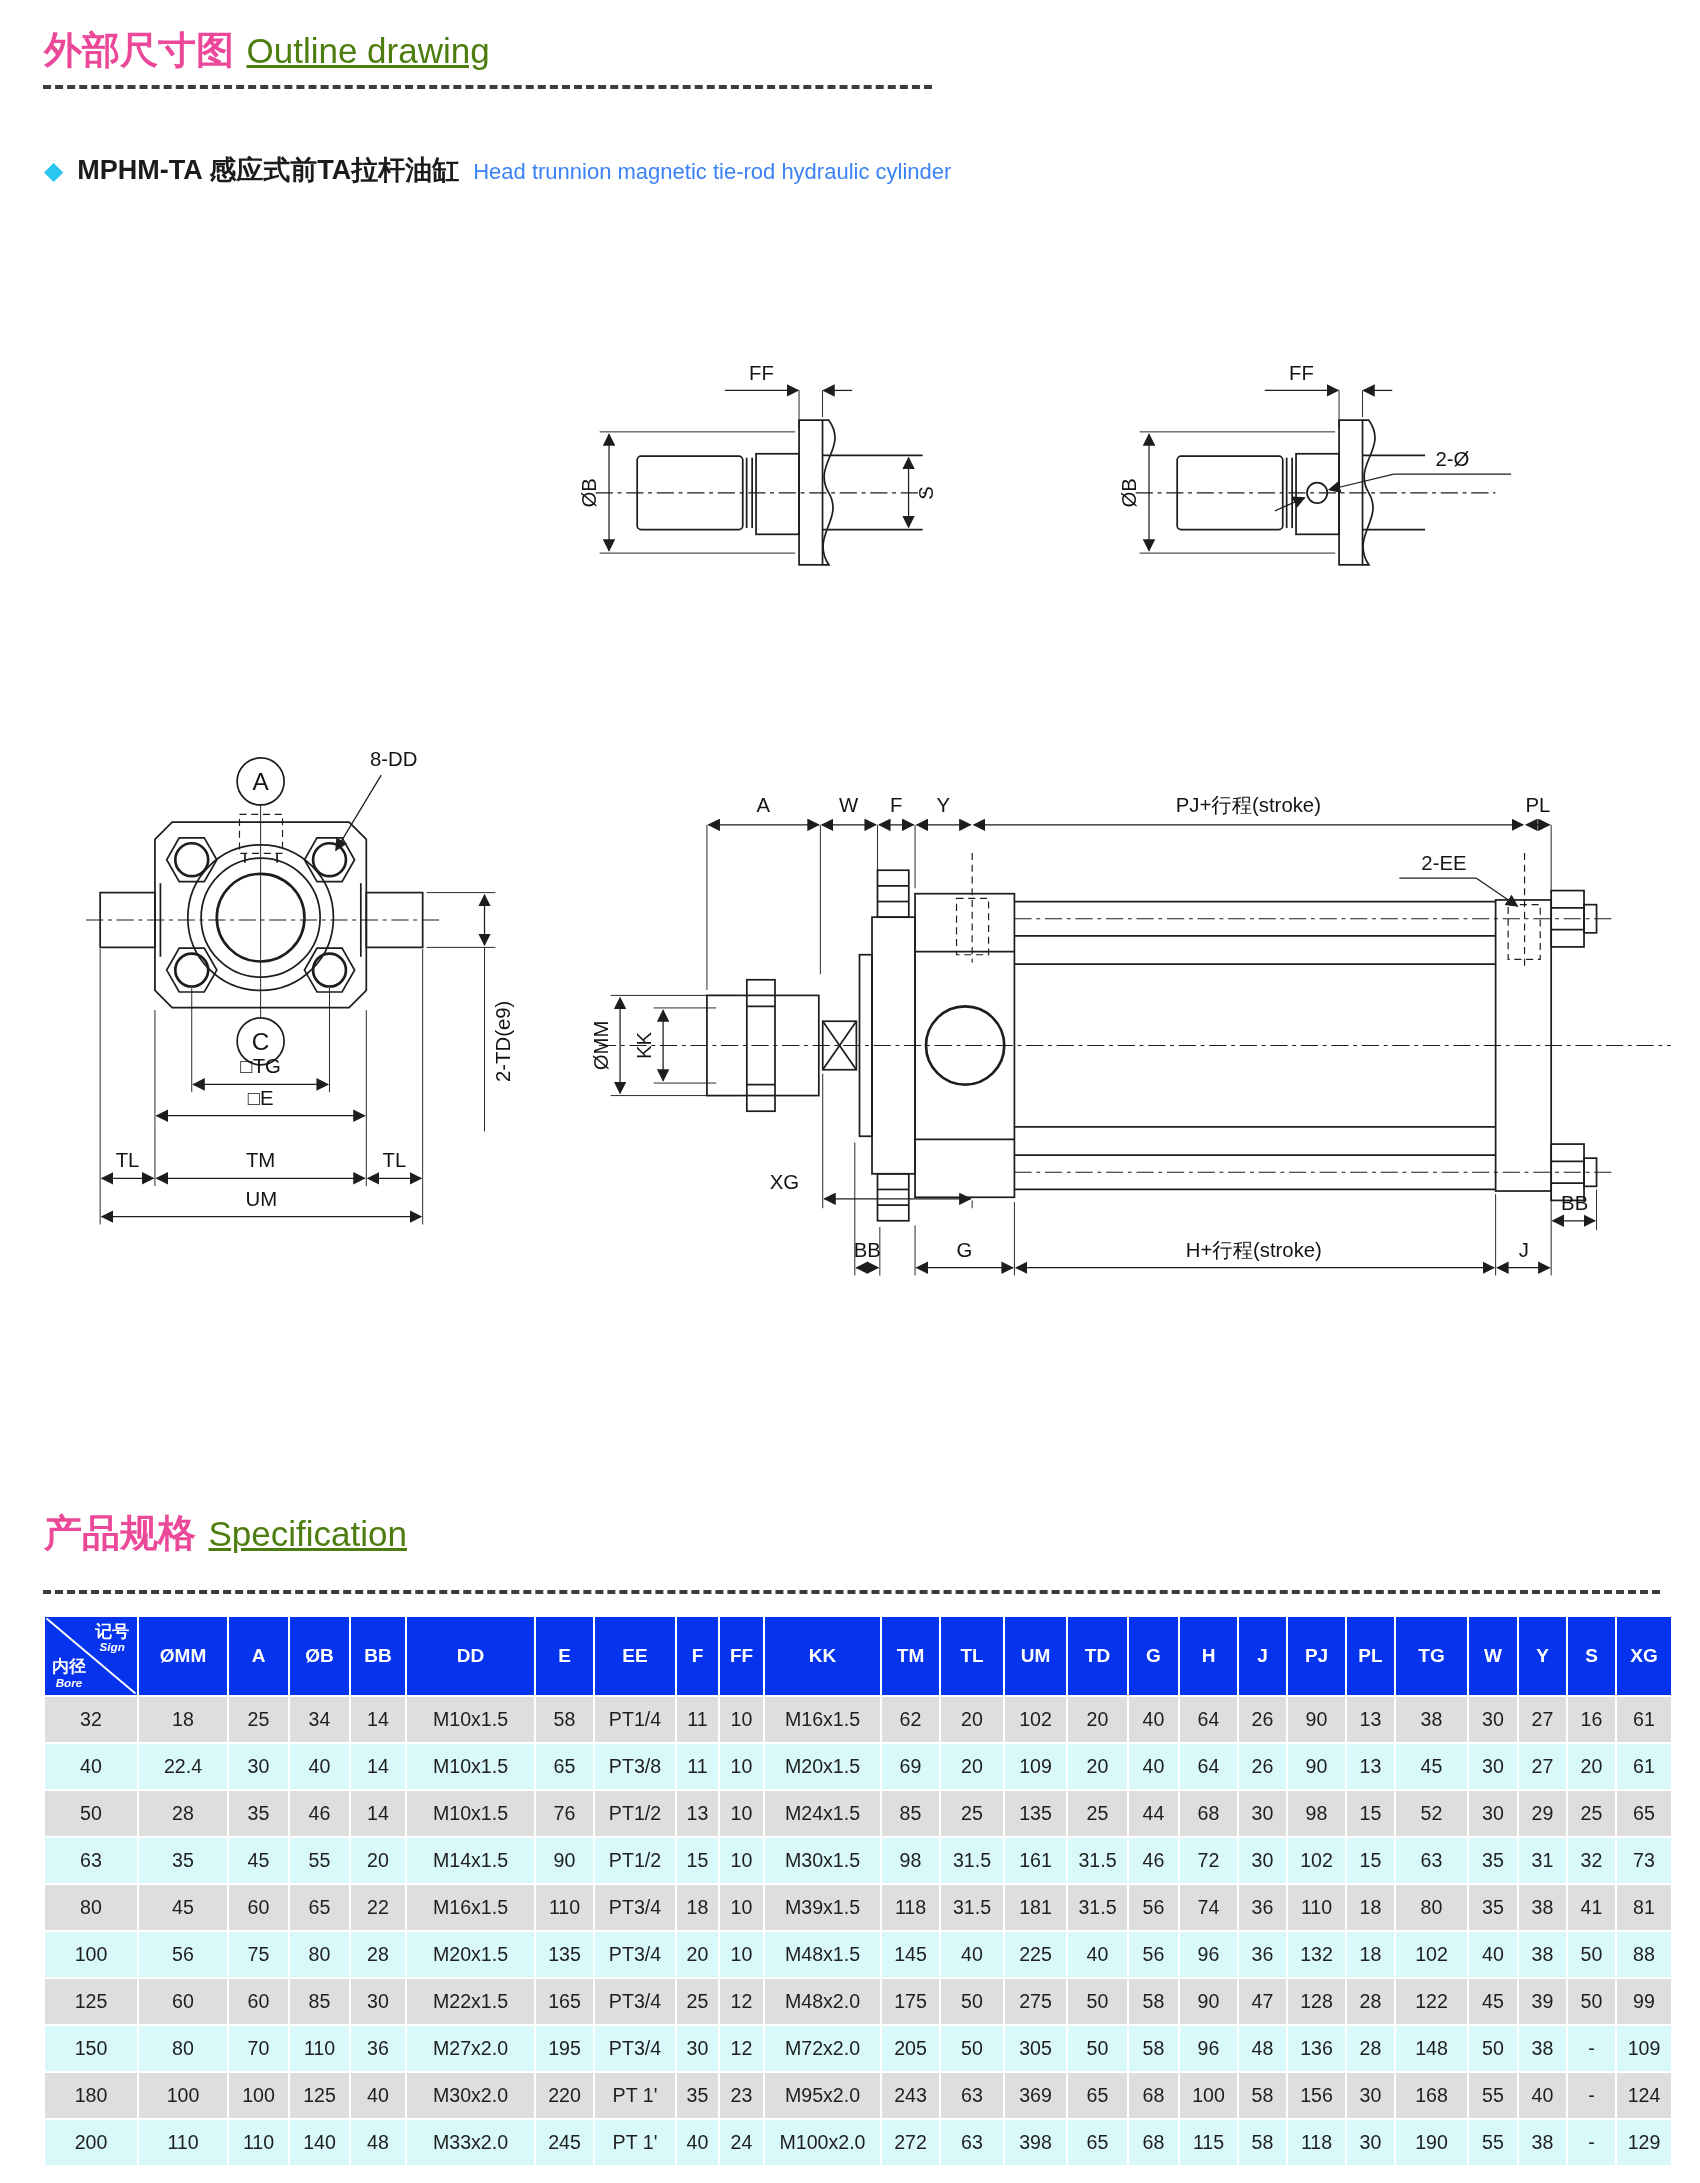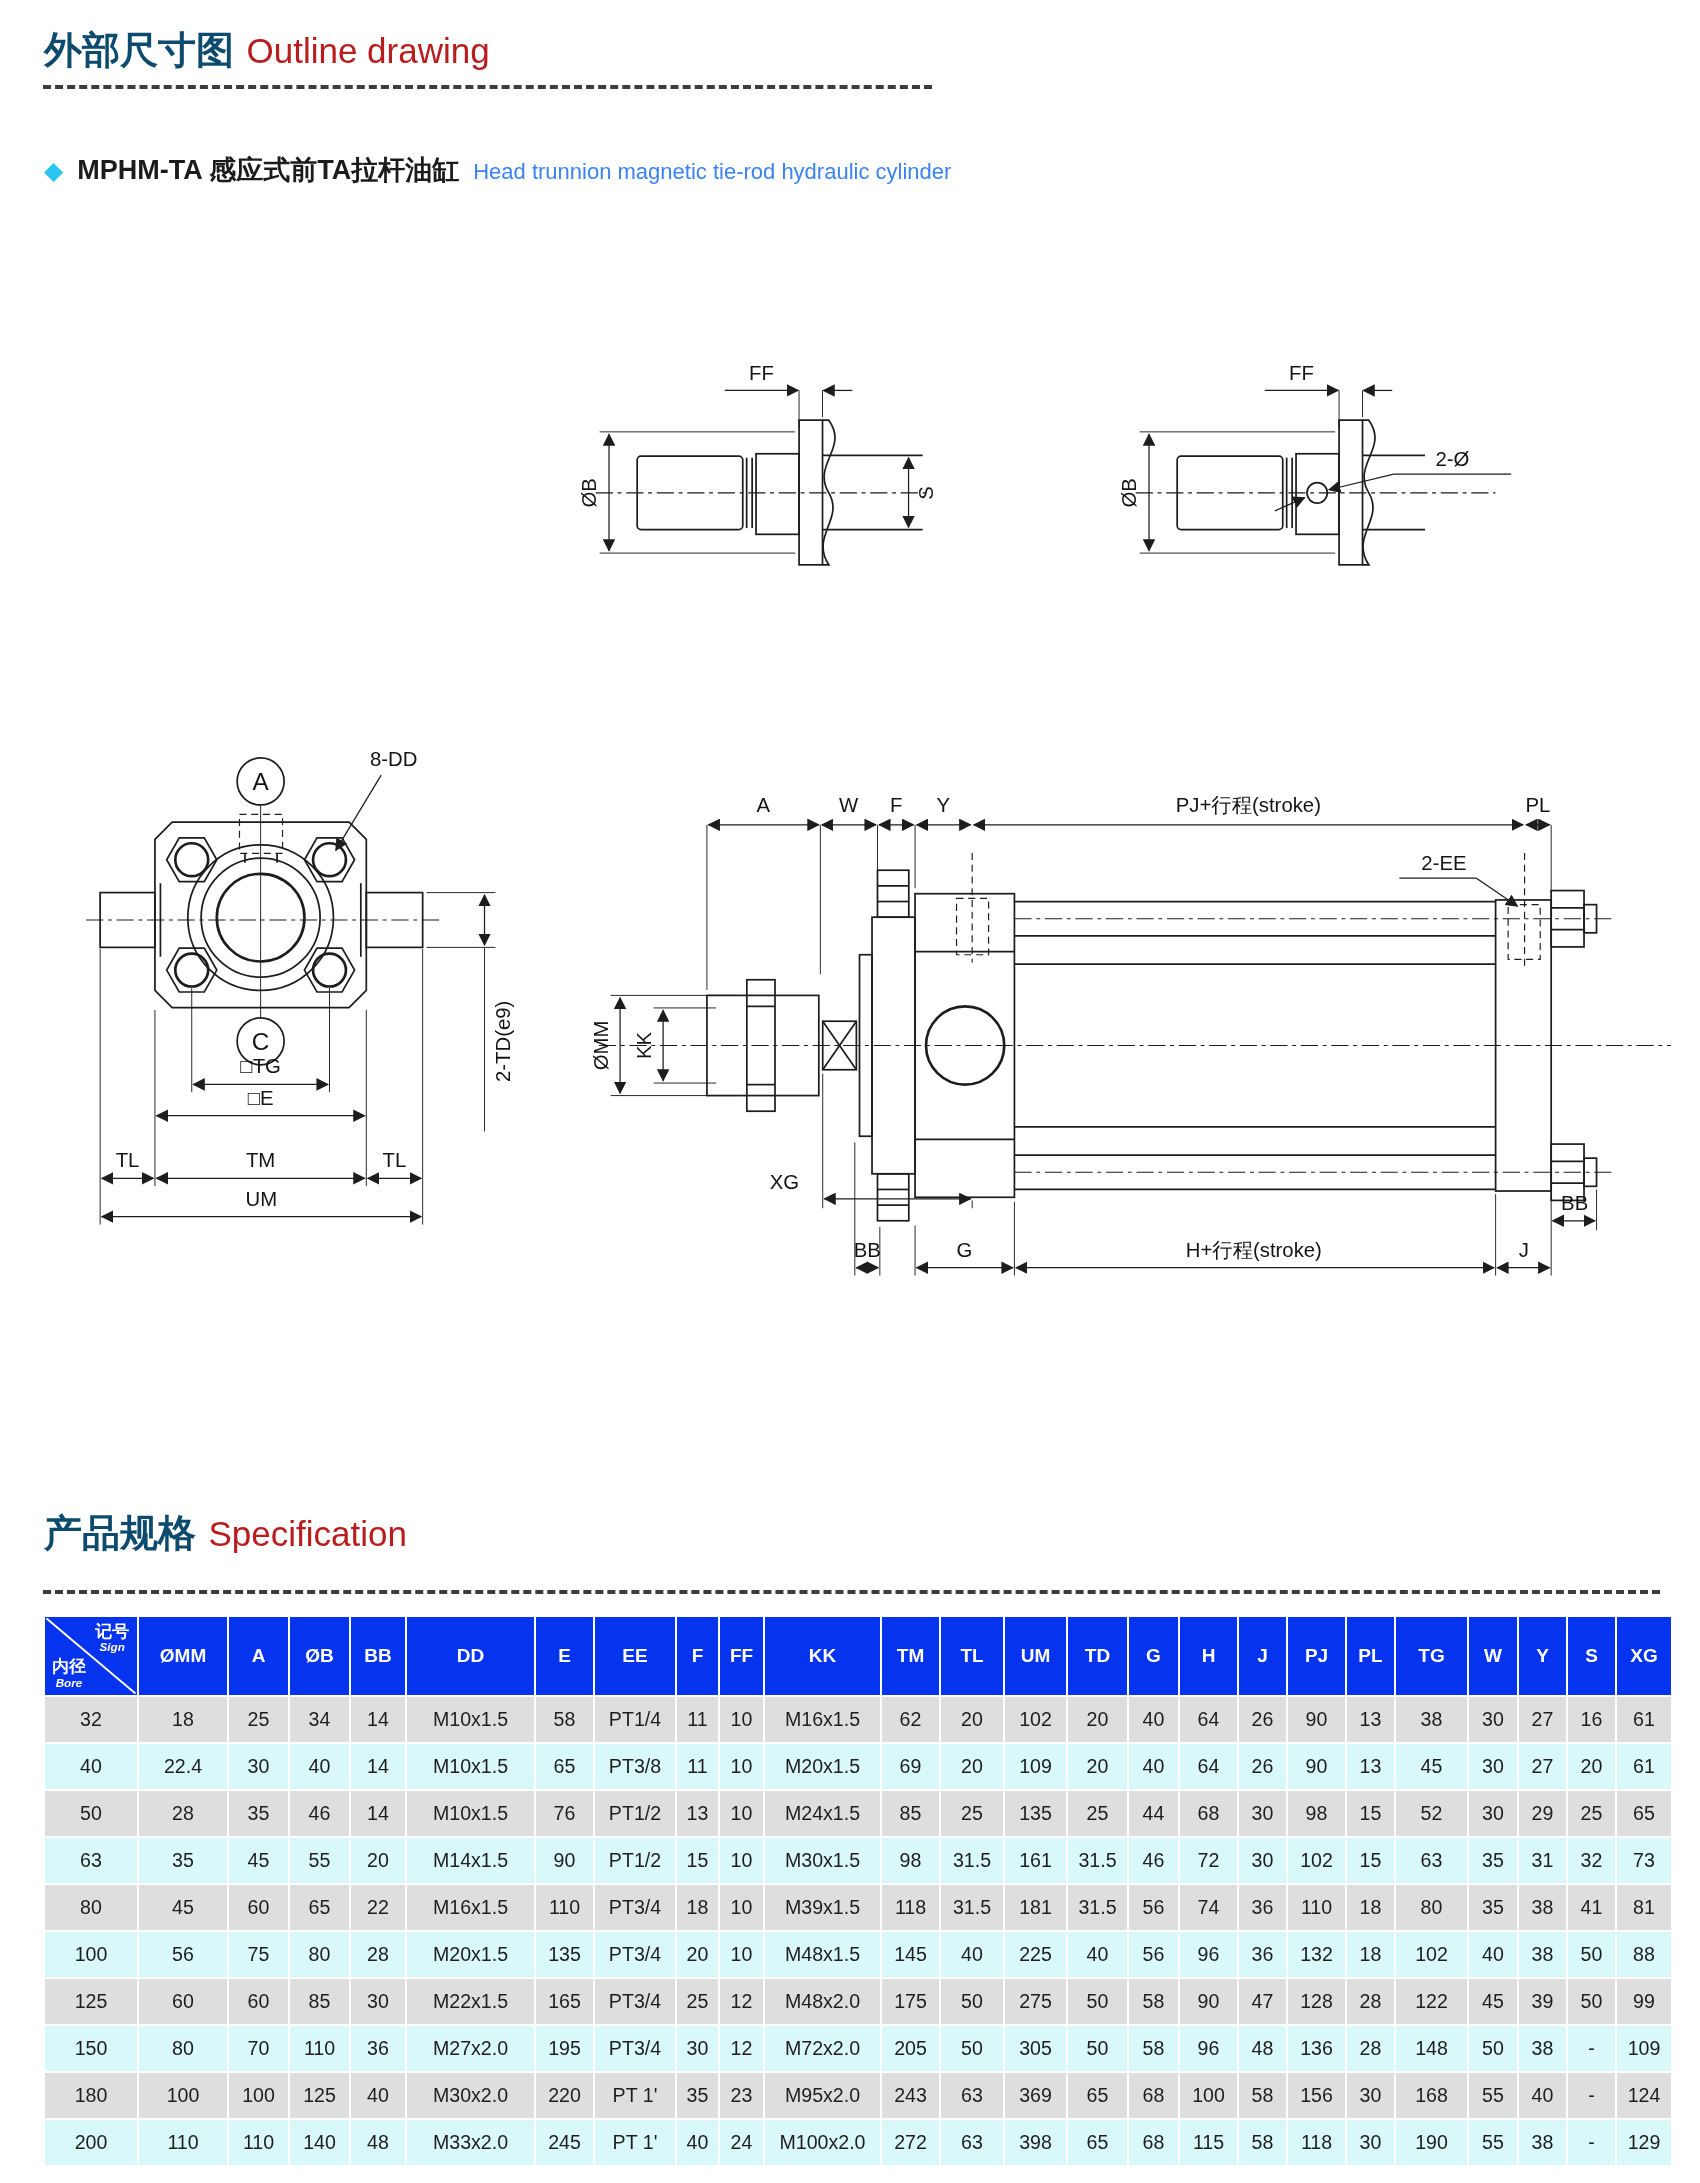--- a/index.html
+++ b/index.html
@@ -1,22 +1,22 @@
 <!DOCTYPE html>
 <html style="font-size:12.5px"><head>
 <meta charset="utf-8">
 <style>
   html,body{margin:0;padding:0;background:#fff;}
   .page{position:relative;width:1701px;height:2183px;background:#ffffff;
         font-family:"Liberation Sans",sans-serif;overflow:hidden;}
 
   
   .sec-title{position:absolute;left:44px;display:flex;align-items:baseline;gap:12.5px;white-space:nowrap;}
-  .sec-title .zh{font-size:38px;font-weight:bold;color:#0c4a6e;}
-  .sec-title .en{font-size:35px;color:#b91c1c;}
+  .sec-title .zh{font-size:38px;font-weight:bold;color:#ec4899;}
+  .sec-title .en{font-size:35px;color:#4d7c0f;text-decoration:underline;}
   .divider{position:absolute;height:0;border-top:4.7px dashed #3c3c3c;}
 
   
   .bullet-row{position:absolute;left:44px;top:152px;display:flex;align-items:baseline;gap:14px;white-space:nowrap;}
   .diamond{color:#29c5f0;font-size:25px;}
   .model{font-size:27px;font-weight:bold;color:#1b1b1b;}
   .desc{font-size:22px;color:#3b82f6;}
 
   
   svg.draw{position:absolute;}

